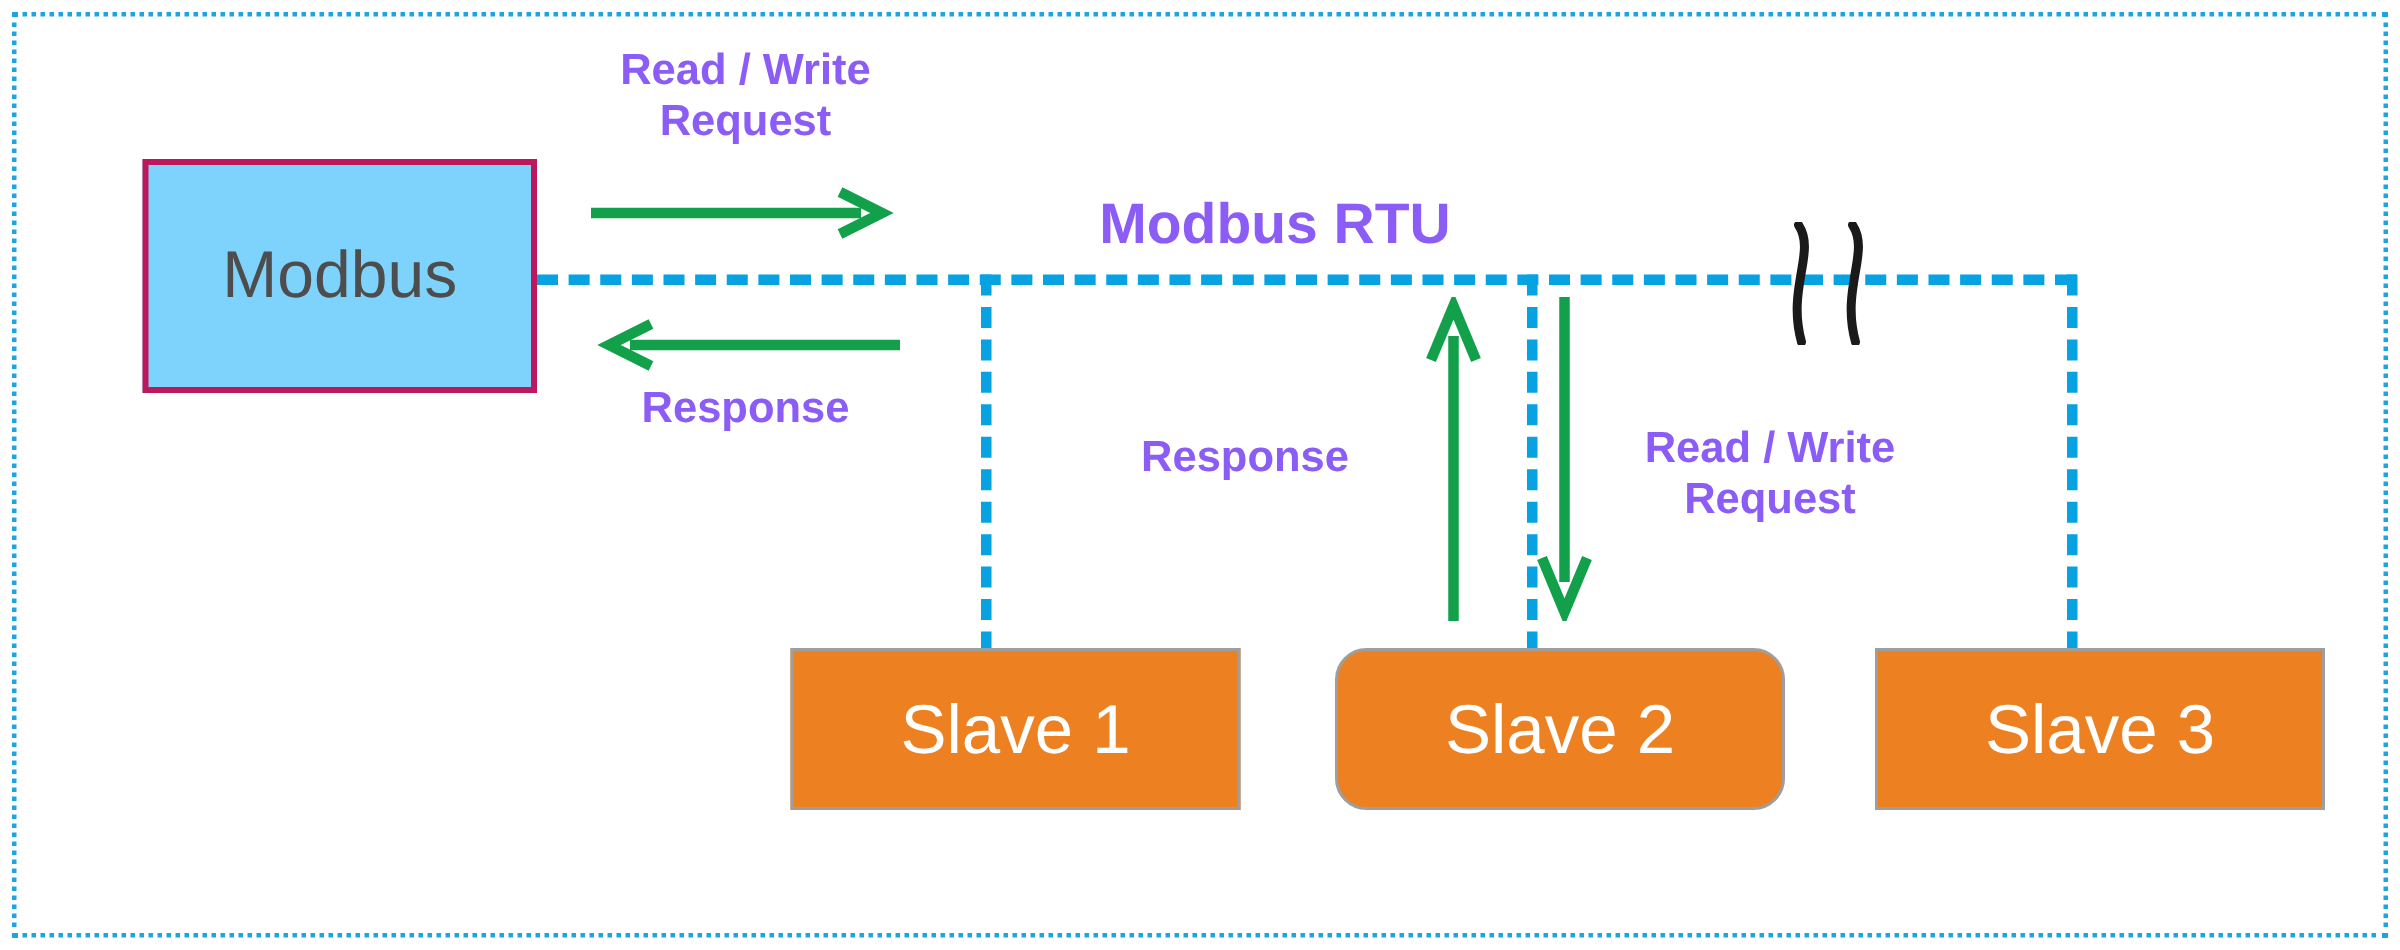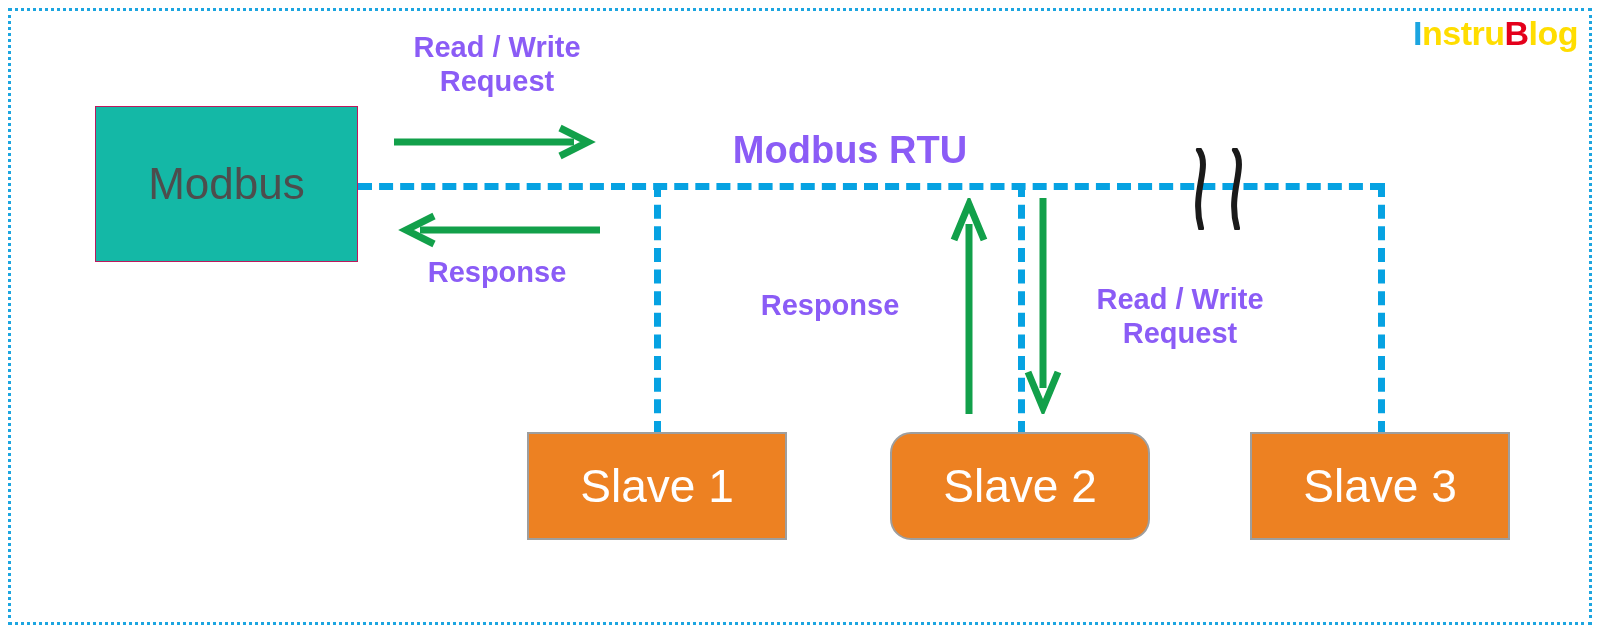--- a/index.html
+++ b/index.html
@@ -42,35 +42,35 @@
   #logo .seg-log { color: #FFDD00; }
 
   
   #master-box {
     position: absolute;
     left: 95px;
     top: 106px;
     width: 263px;
     height: 156px;
     box-sizing: border-box;
-    background: #14b8a6;
-    border: 1px solid #be185d;
+    background: #7dd3fc;
+    border: 4px solid #be185d;
     display: flex;
     flex-direction: column;
     align-items: center;
     justify-content: center;
     color: #4D4D4D;
     font-size: 44px;
     line-height: 1.12;
   }
 
   
   .slave-box {
     position: absolute;
-    width: 260px;
+    width: 300px;
     height: 108px;
     box-sizing: border-box;
     background: #ED8122;
     border: 2px solid #9E9E9E;
     display: flex;
     align-items: center;
     justify-content: center;
     color: #FFFFFF;
     font-size: 46px;
   }
@@ -125,23 +125,20 @@
   #label-response-2  { left: 720px; top: 288px; width: 220px; font-size: 29px; }
   #label-rw-2        { left: 1060px; top: 282px; width: 240px; font-size: 29px; text-align: center; }
 </style>
 </head>
 <body>
 
 <div id="canvas">
 
   <div id="outer-frame"></div>
 
-  <div id="logo">
-    <span class="seg-i">I</span><span class="seg-nstru">nstru</span><span class="seg-b">B</span><span class="seg-log">log</span>
-  </div>
 
   <div class="bus-h" id="bus-main"></div>
   <div class="bus-v" id="drop-slave-1"></div>
   <div class="bus-v" id="drop-slave-2"></div>
   <div class="bus-v" id="drop-slave-3"></div>
 
   <svg id="break-marks" viewBox="0 0 80 82">
     <path d="M14 2 C26 20, 6 44, 16 80" stroke="#1A1A1A" stroke-width="6" fill="none" stroke-linecap="round"></path>
     <path d="M50 2 C62 20, 42 44, 52 80" stroke="#1A1A1A" stroke-width="6" fill="none" stroke-linecap="round"></path>
   </svg>

